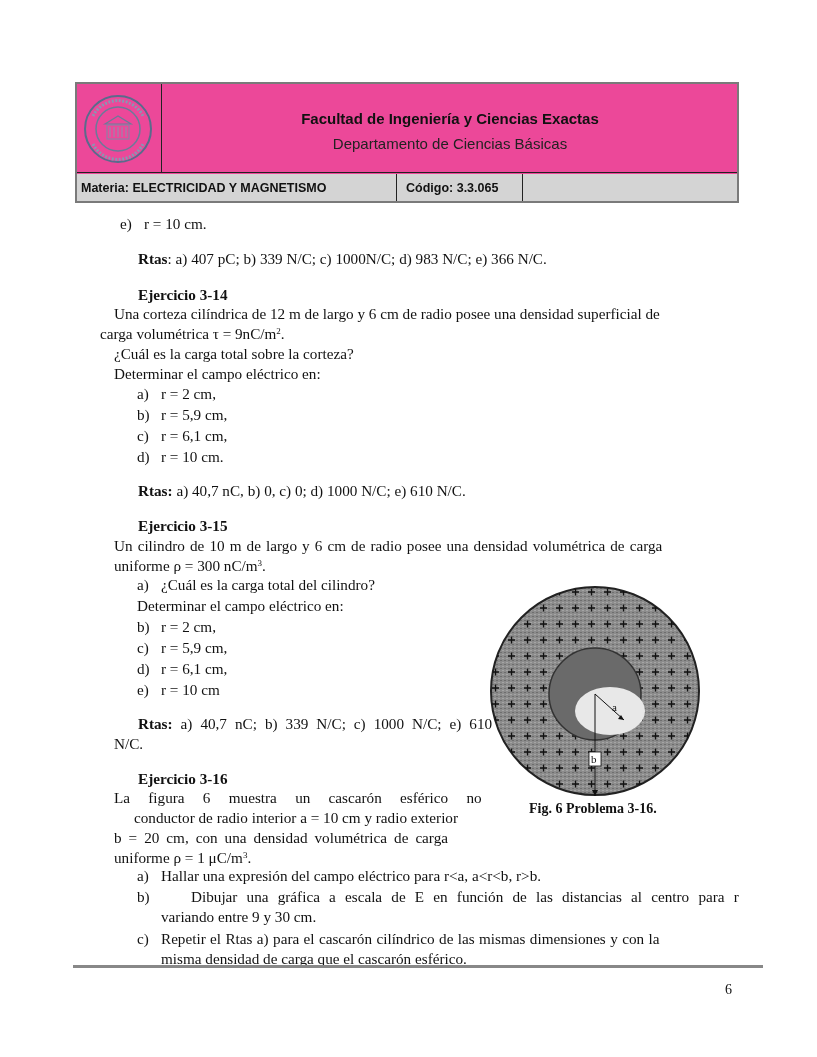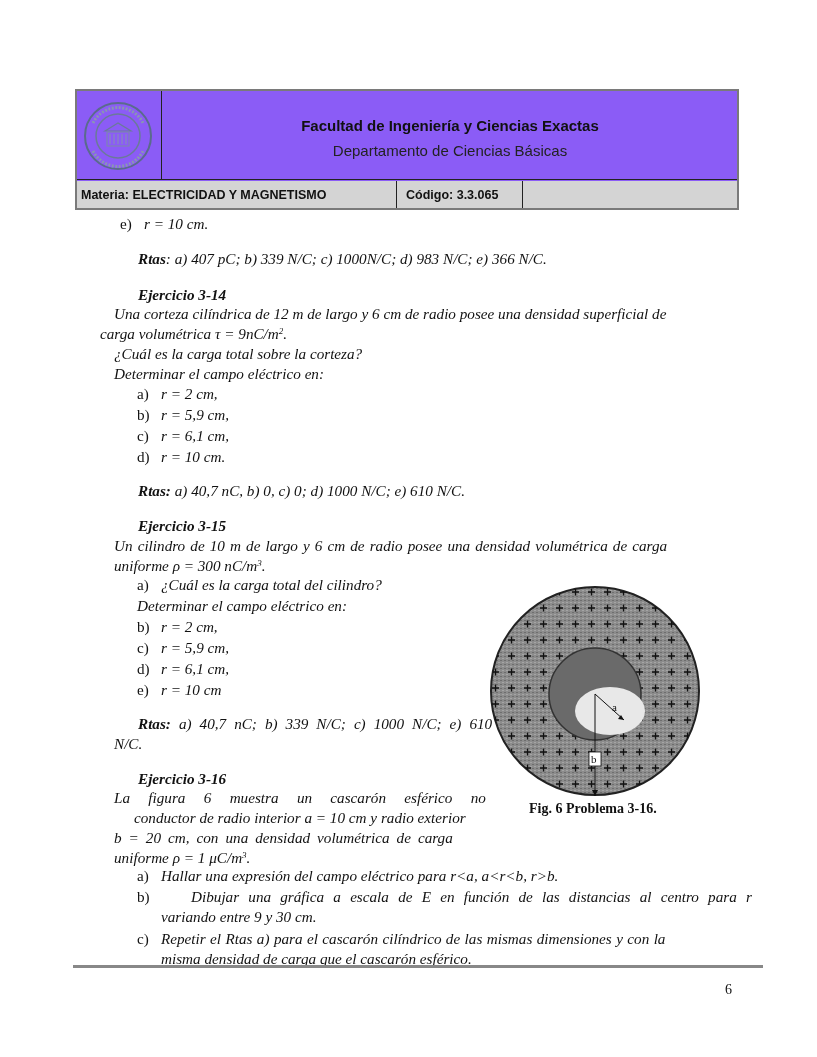--- a/index.html
+++ b/index.html
@@ -1,34 +1,34 @@
 <!DOCTYPE html>
 <html><head>
 <meta charset="utf-8">
 <style>
   html, body { margin:0; padding:0; background:#ffffff; }
   body { width:817px; height:1057px; position:relative; overflow:hidden;
          font-family:"Liberation Serif", "DejaVu Serif", serif; color:#111; }
-  .hdr { position:absolute; left:75px; top:89px; width:664px; height:121px;
-         border:2px solid #7a7a7a; box-sizing:border-box; background:#8b5cf6; }
+  .hdr { position:absolute; left:75px; top:82px; width:664px; height:121px;
+         border:2px solid #7a7a7a; box-sizing:border-box; background:#ec4899; }
   .hdr .row1 { position:absolute; left:0; top:0; right:0; height:88px; border-bottom:1.5px solid #222; }
   .hdr .logo-cell { position:absolute; left:0; top:0; width:84px; height:88px; border-right:1.5px solid #222; }
   .hdr .title-cell { position:absolute; left:86px; top:0; right:0; height:88px; text-align:center;
          font-family:"Liberation Sans", sans-serif; }
   .hdr .t1 { position:absolute; left:0; right:0; top:26px; font-size:15px; font-weight:bold; color:#111; }
   .hdr .t2 { position:absolute; left:0; right:0; top:51px; font-size:15px; color:#222; }
   .hdr .row2 { position:absolute; left:0; top:90px; right:0; bottom:0; background:#d4d4d4;
          font-family:"Liberation Sans", sans-serif; font-size:12.5px; font-weight:bold; color:#111;padding-left:16px; }
   .hdr .c { position:absolute; top:0; bottom:0; line-height:28px; padding-left:4px; box-sizing:border-box; }
   .hdr .c1 { left:0; width:320px; border-right:1.5px solid #222; }
   .hdr .c2 { left:320px; width:126px; border-right:1.5px solid #222; padding-left:9px; }
   .hdr .c3 { left:446px; right:0; }
   .seal { position:absolute; left:6px; top:10px; width:70px; height:70px; }
 
-  .t { position:absolute; font-size:15.2px; white-space:nowrap; line-height:20px;font-style:italic; }
+  .t { position:absolute; font-size:15.2px; white-space:nowrap; line-height:20px; }
   .b { font-weight:bold;margin-left:24px; }
   .li-l { position:absolute; font-size:15.2px; line-height:20px; }
   sup { font-size:9px; vertical-align:top; position:relative; top:-3px; }
 
   .fig { position:absolute; left:488px; top:584px; width:214px; height:214px; }
   .figcap { position:absolute; left:529px; top:801px; font-size:14px; font-weight:bold; }
 
   .footline { position:absolute; left:73px; top:965px; width:690px; height:3px; background:#888; }
   .pagenum { position:absolute; left:725px; top:982px; font-size:14px; }
 </style>

